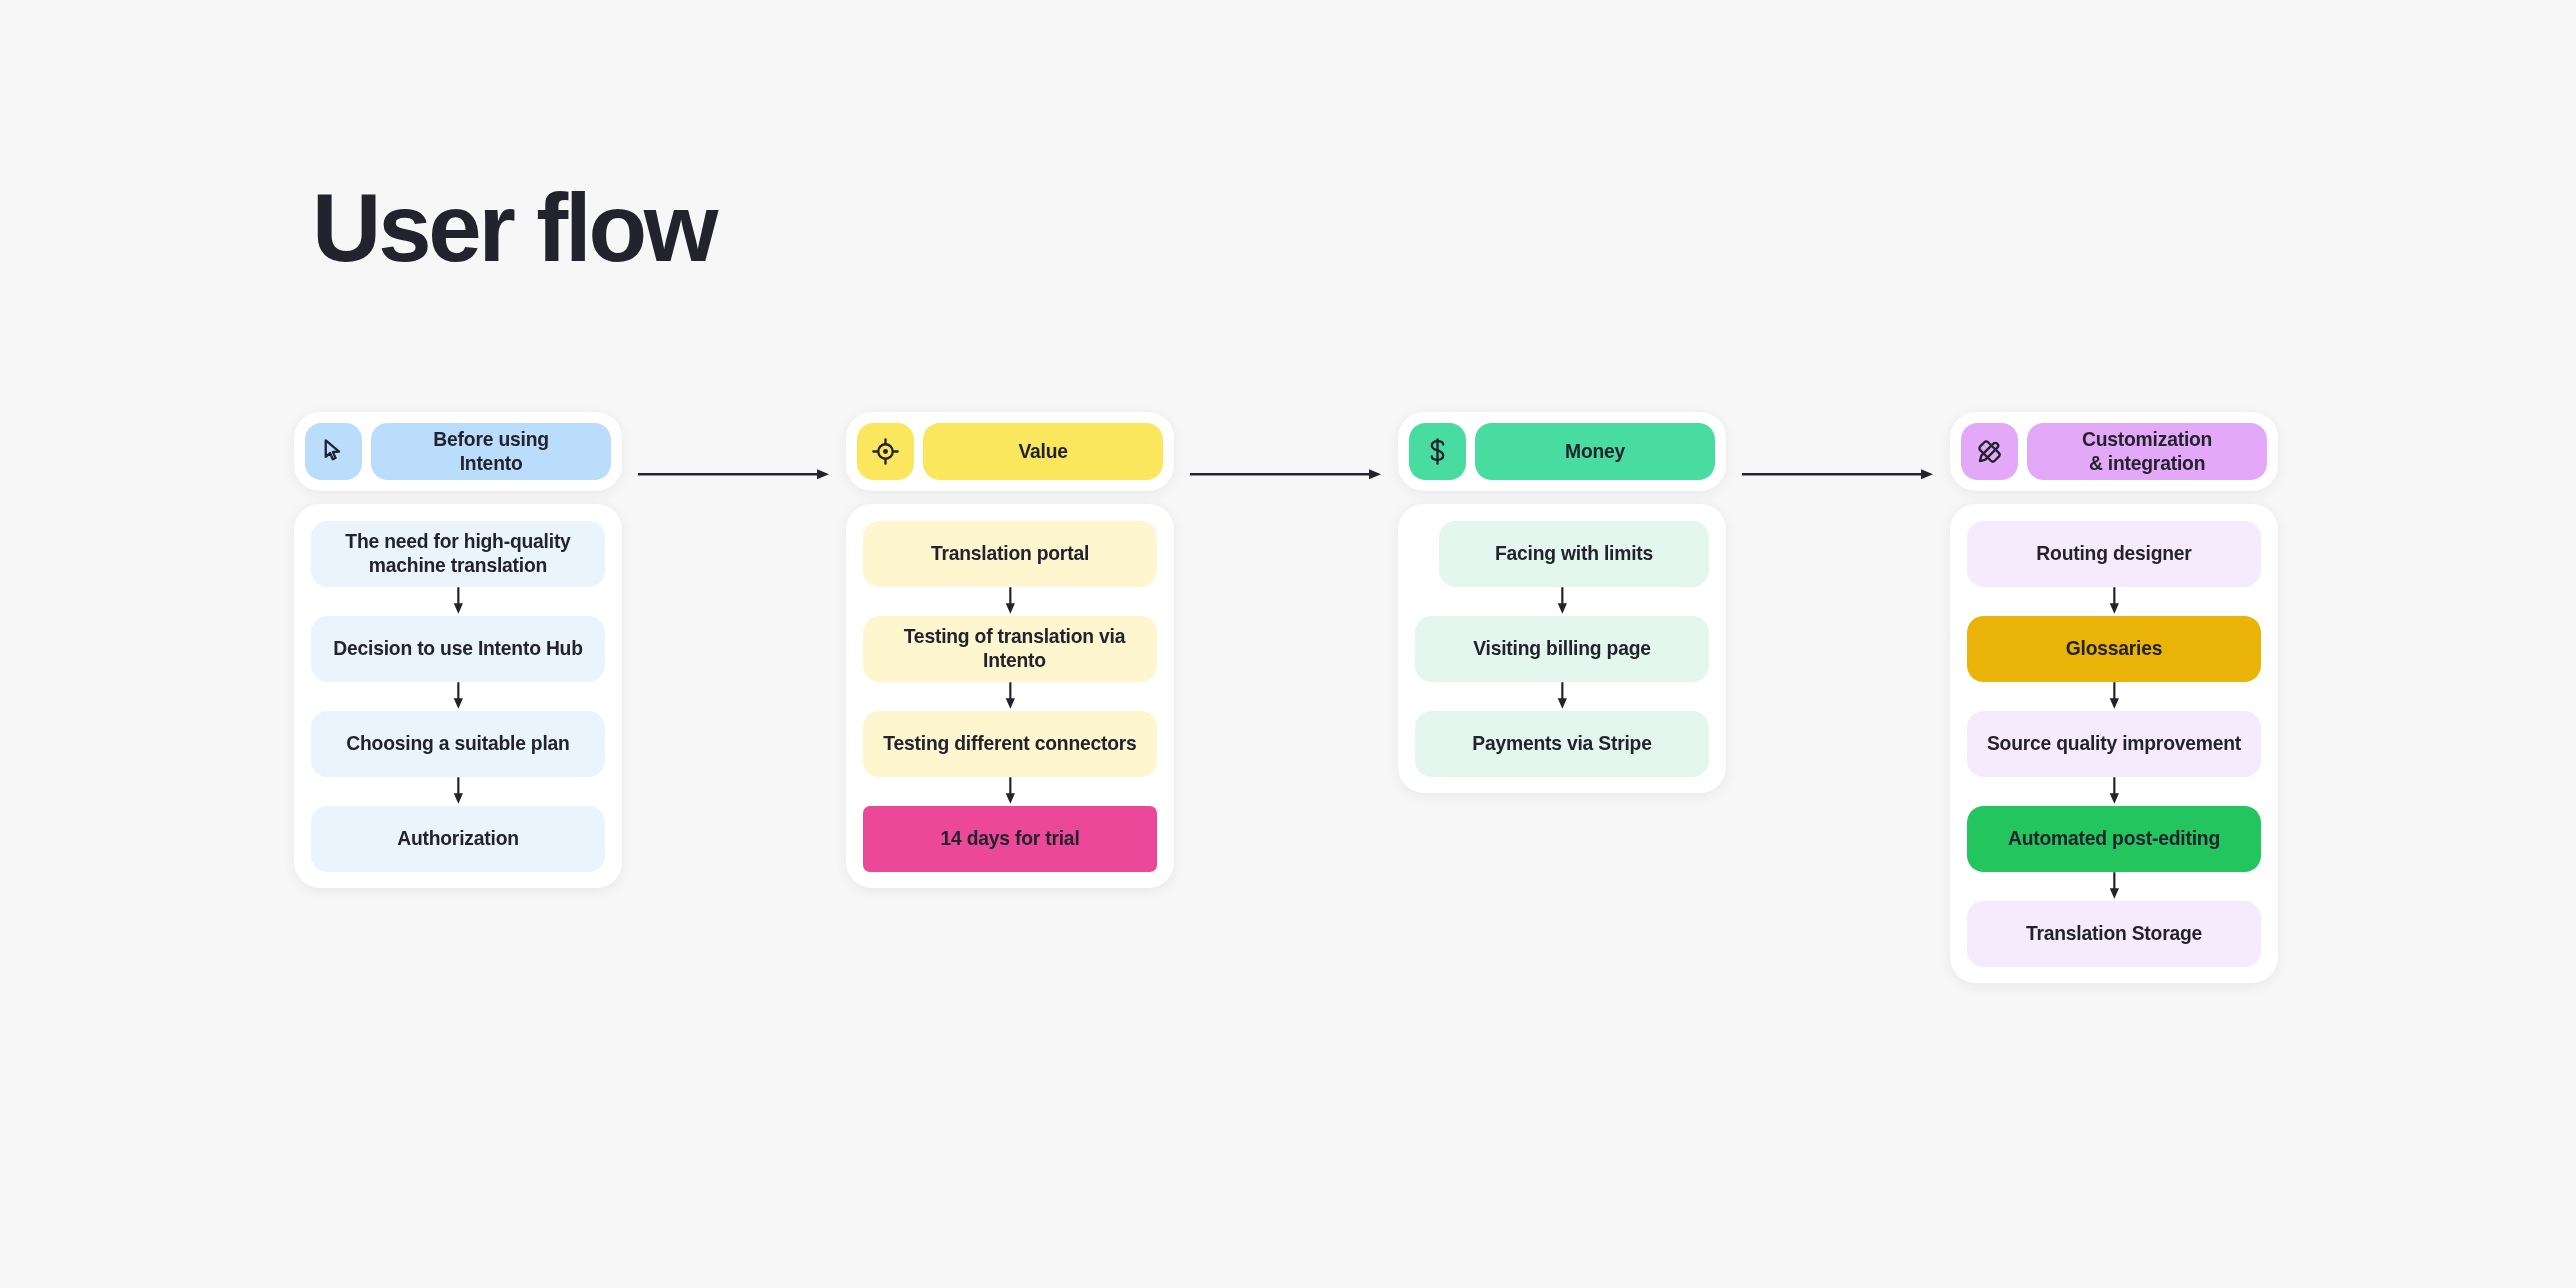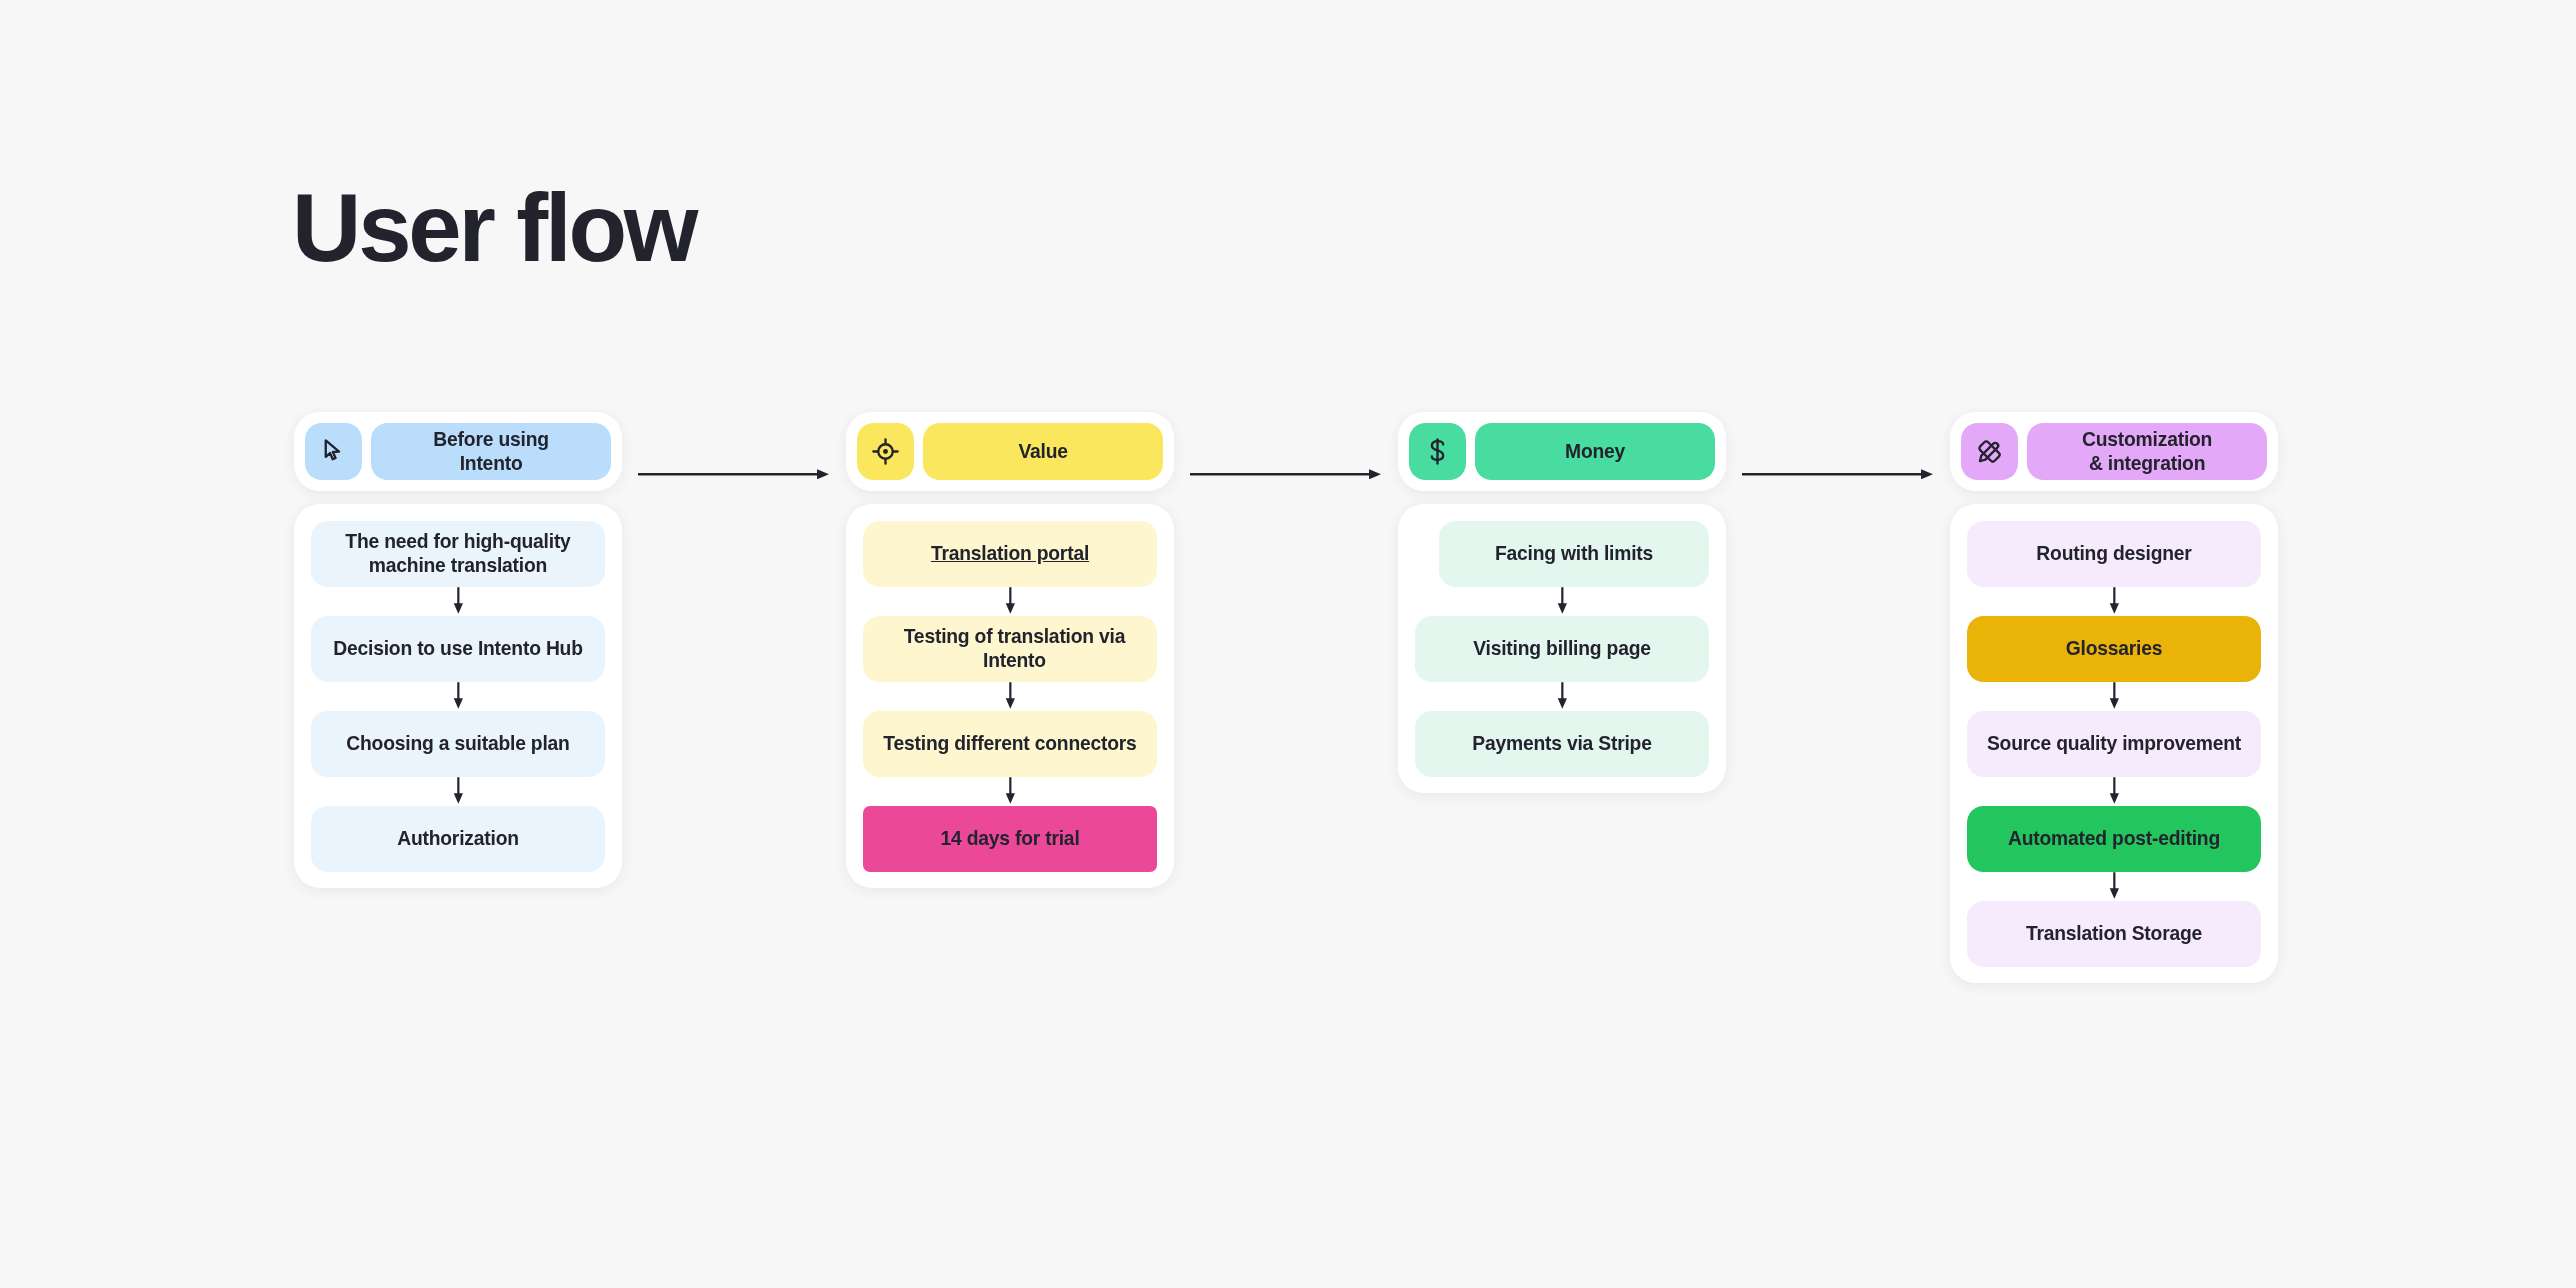--- a/index.html
+++ b/index.html
@@ -10,21 +10,21 @@
     width: 2576px;
     height: 1288px;
     background: #f7f7f8;
     font-family: "Liberation Sans", sans-serif;
     overflow: hidden;
     position: relative;
   }
 
   #page-title {
     position: absolute;
-    left: 292px;
+    left: 312px;
     top: 180px;
     font-size: 96px;
     font-weight: bold;
     letter-spacing: -3.2px;
     color: #23232e;
     line-height: 1;
   }
 
   
   #flow {
@@ -163,21 +163,21 @@
         <div class="col-header-icon" style="background: rgb(250, 231, 94);">
           <svg width="31" height="31" viewBox="0 0 24 24" fill="none" stroke="#23232e" stroke-width="1.8" stroke-linecap="round">
       <circle cx="12" cy="12" r="5.6"></circle>
       <circle cx="12" cy="12" r="1.9" fill="#23232e" stroke="none"></circle>
       <path d="M12 2.6 V5.6 M12 18.4 V21.4 M2.6 12 H5.6 M18.4 12 H21.4"></path>
     </svg>
         </div>
         <div class="col-header-label" style="background: rgb(250, 231, 94); white-space: pre-line;">Value</div>
       </div>
       <div class="col-steps">
-        <div class="step" style="background: rgb(253, 246, 207); text-decoration: underline;">Translation portal</div>
+        <div class="step" style="background: rgb(253, 246, 207);">Translation portal</div>
         <div class="step-arrow">
           <svg width="14.7" height="28" viewBox="0 0 16 30">
     <line x1="8" y1="0" x2="8" y2="21" stroke="#23232e" stroke-width="2.4"></line>
     <path d="M8 29 L3 17.5 L13 17.5 Z" fill="#23232e"></path>
   </svg>
         </div>
         <div class="step" style="background: rgb(253, 246, 207); padding-left: 20px;">Testing of translation via Intento</div>
         <div class="step-arrow">
           <svg width="14.7" height="28" viewBox="0 0 16 30">
     <line x1="8" y1="0" x2="8" y2="21" stroke="#23232e" stroke-width="2.4"></line>

